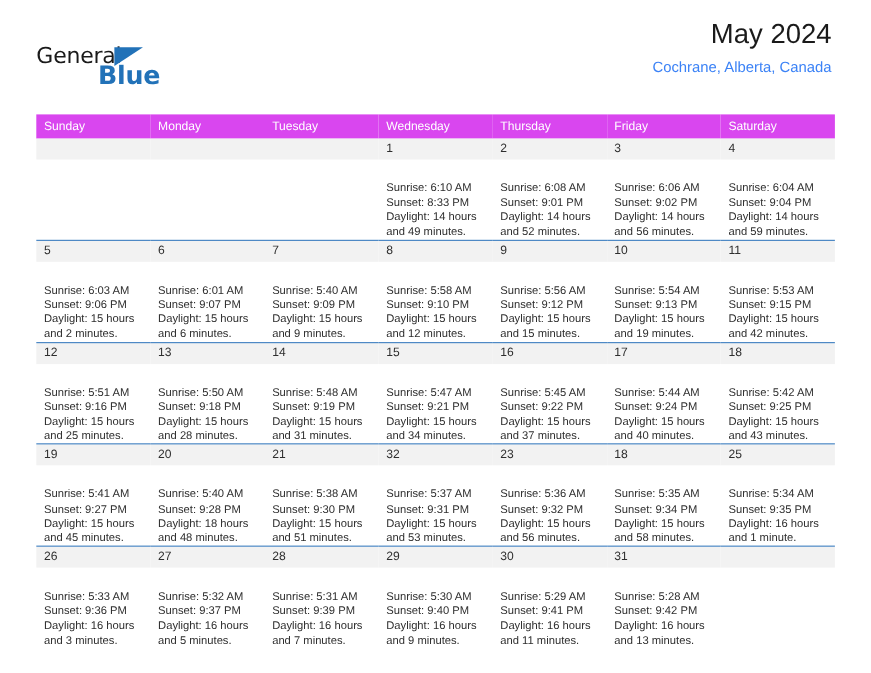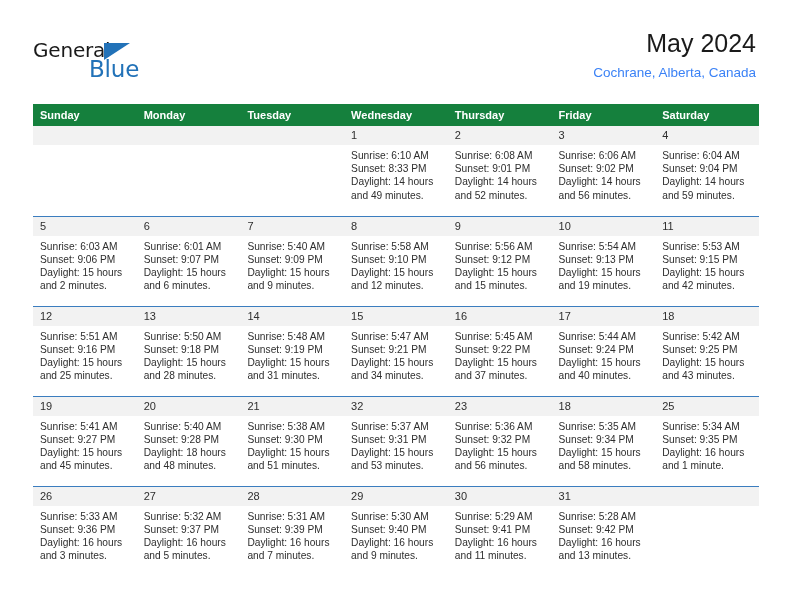--- a/index.html
+++ b/index.html
@@ -49,37 +49,37 @@
     line-height: 24px;
   }
   .logo-blue {
     position: absolute;
     left: 56px;
     top: 19px;
     font-size: 23px;
     letter-spacing: -0.2px;
     color: #2272b8;
     font-family: "DejaVu Sans", sans-serif;
-    font-weight: 400;
+    font-weight: 700;
     line-height: 24px;
   }
   .logo-flag {
     position: absolute;
     left: 71px;
     top: 5px;
     width: 0;
     height: 0;
     border-left: 26px solid #2272b8;
     border-bottom: 17px solid transparent;
   }
 
   .title-block {
     position: absolute;
     right: 36px;
-    top: 28px;
+    top: 16px;
     text-align: right;
   }
   .cal-title {
     font-size: 25px;
     font-weight: 400;
     color: #1a1a1a;
     line-height: 31px;
     font-family: "Liberation Sans", sans-serif;
   }
   .cal-subtitle {
@@ -94,24 +94,24 @@
   
   .calendar {
     position: absolute;
     left: 33px;
     top: 104px;
     width: 726px;
     border-collapse: collapse;
     table-layout: fixed;
   }
   .calendar th {
-    background: #15803d;
+    background: #d946ef;
     color: #ffffff;
     font-size: 11px;
-    font-weight: 700;
+    font-weight: 400;
     text-align: left;
     padding: 5px 0 5px 7px;
     height: 11px;
     border: none;
   }
   .weekrow > td {
     vertical-align: top;
     padding: 0;
     border: none;
     border-top: 1px solid #3b7dbf;
@@ -130,20 +130,21 @@
     line-height: 13px;
   }
   .daynum.empty {
     color: transparent;
   }
   .details {
     padding: 4px 6px 0 7px;
     font-size: 10.2px;
     line-height: 13.2px;
     color: #2e2e2e;
+    margin-top: 16px;
   }
   .details div {
     white-space: nowrap;
   }
   .details .daylight {
     white-space: normal;
   }
   .cell-empty .details { visibility: hidden; }
 </style>
 </head>

